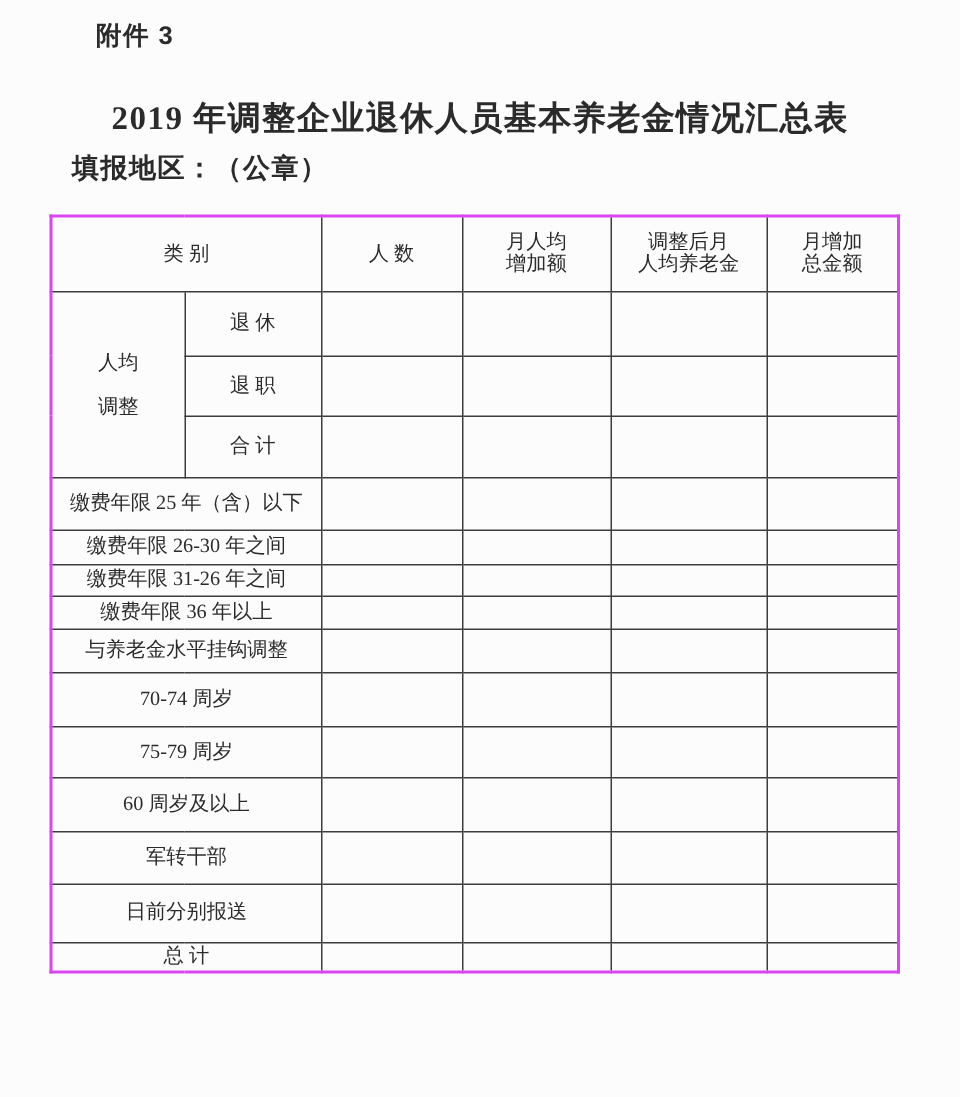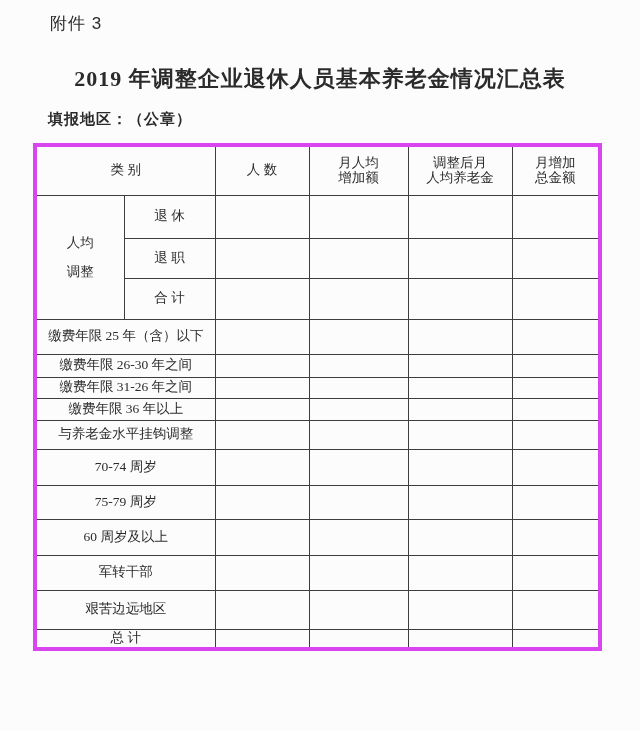--- a/index.html
+++ b/index.html
@@ -8,54 +8,54 @@
     width: 640px;
     height: 731px;
     background: #fcfcfc;
     color: #2b2b2b;
     font-family: "Liberation Serif", "DejaVu Serif", serif;
     overflow: hidden;
     box-sizing: border-box;
   }
   .attachment {
     position: absolute;
-    left: 50px;
+    left: 64px;
     top: 12px;
     font-family: "Liberation Sans", "DejaVu Sans", sans-serif;
-    font-weight: normal;
+    font-weight: bold;
     font-size: 17px;
     letter-spacing: 1px;
     text-align: right;
   }
   .title {
     position: absolute;
     left: 0;
     right: 0;
     top: 64px;
     text-align: center;
     font-weight: bold;
     font-size: 22px;
     letter-spacing: 1px;
   }
   .region {
     position: absolute;
     left: 48px;
-    top: 110px;
+    top: 100px;
     font-weight: bold;
-    font-size: 15px;
+    font-size: 18px;
     letter-spacing: 1px;
   }
   table.summary {
     position: absolute;
     left: 33px;
     top: 143px;
     width: 565px;
     border-collapse: collapse;
     table-layout: fixed;
-    border: 4px solid #d946ef;
+    border: 2px solid #d946ef;
   }
   table.summary td {
     border: 1px solid #3d3d3d;
     text-align: center;
     vertical-align: middle;
     font-size: 13.5px;
     line-height: 1.1;
     padding: 0 2px;
     overflow: hidden;
     white-space: nowrap;
@@ -195,21 +195,21 @@
         <td></td>
       </tr>
       <tr style="height:35px">
         <td colspan="2">军转干部</td>
         <td></td>
         <td></td>
         <td></td>
         <td></td>
       </tr>
       <tr style="height:39px">
-        <td colspan="2">艰苦边远地区</td>
+        <td colspan="2">日前分别报送</td>
         <td></td>
         <td></td>
         <td></td>
         <td></td>
       </tr>
       <tr style="height:20px">
         <td colspan="2">总  计</td>
         <td></td>
         <td></td>
         <td></td>

